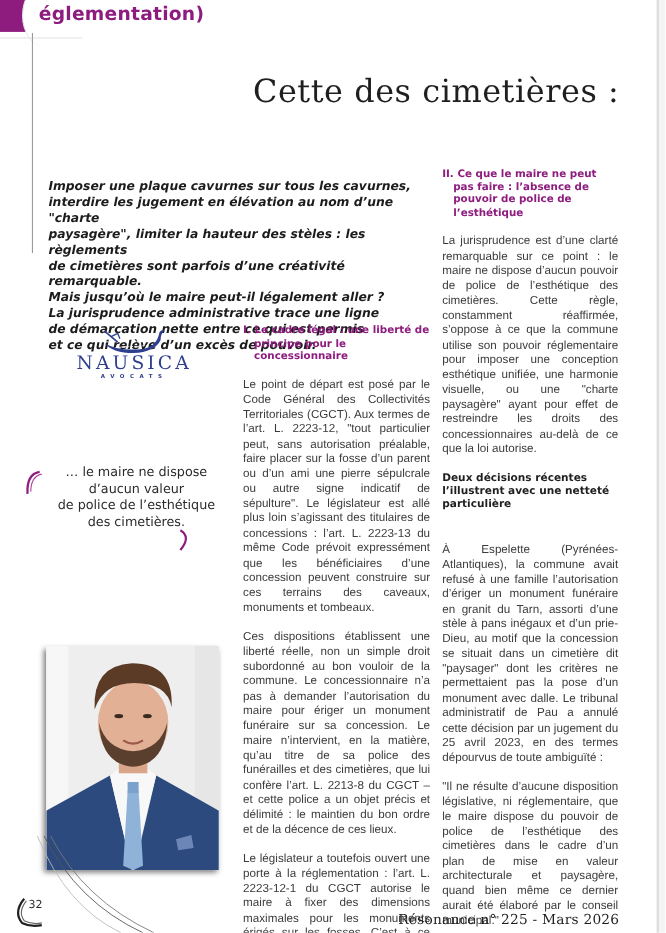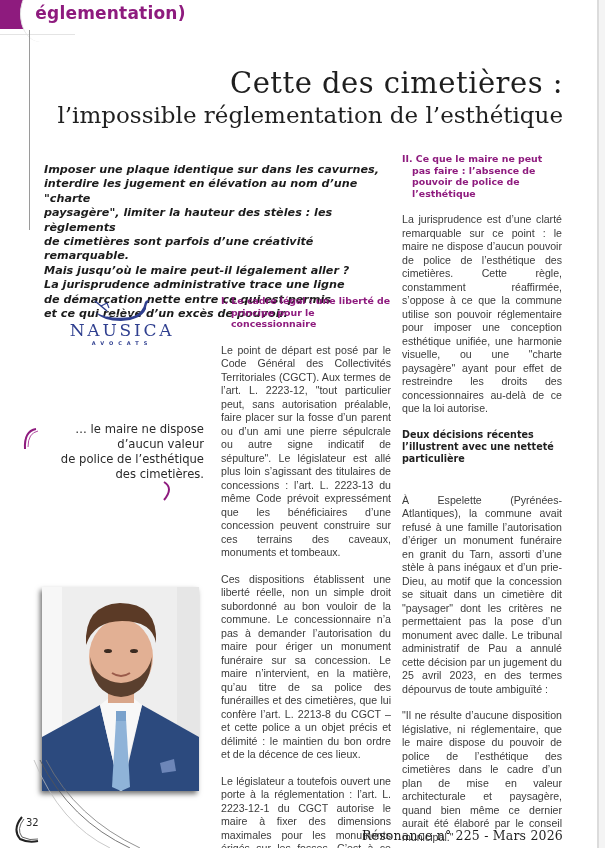--- a/index.html
+++ b/index.html
@@ -37,21 +37,21 @@
     .section-head { font-family: "DejaVu Sans", sans-serif; font-weight: bold; font-size: 9.4px; line-height: 11.5px; color: #8e1b7e; padding-left: 10px; text-indent: -10px; margin-bottom: 14px; text-align: left; }
     .sub-head { font-family: "DejaVu Sans", sans-serif; font-weight: bold; font-size: 9.6px; line-height: 12px; color: #1f1f1f; margin-bottom: 29px; text-align: left; }
 
     
     .logo { position: absolute; left: 62px; top: 298px; width: 120px; height: 60px; text-align: center; }
     .logo-boat { display: block; margin: 0 auto; }
     .logo-name { display: block; font-family: "DejaVu Serif", serif; font-size: 17px; letter-spacing: 2.8px; color: #2f3f8f; line-height: 20px; margin-top: -2px; }
     .logo-sub { display: block; font-family: "DejaVu Sans", sans-serif; font-size: 5px; letter-spacing: 5px; color: #2f3f8f; font-weight: bold; line-height: 7px; }
 
     
-    .pullquote { position: absolute; left: 44px; top: 422px; width: 160px; text-align: right; font-family: "DejaVu Sans", sans-serif; font-size: 11.6px; line-height: 15px; color: #2a2a2a; }
+    .pullquote { position: absolute; left: 44px; top: 422px; width: 160px; text-align: center; font-family: "DejaVu Sans", sans-serif; font-size: 11.6px; line-height: 15px; color: #2a2a2a; }
     .quote-open { position: absolute; left: 20px; top: 427px; }
     .quote-close { position: absolute; left: 160px; top: 480px; }
 
     
     .caption { position: absolute; left: 41px; top: 598px; width: 140px; text-align: center; font-family: "DejaVu Sans", sans-serif; font-size: 7.2px; color: #2a2a2a; }
     .portrait { position: absolute; left: 42px; top: 587px; width: 157px; height: 204px; overflow: hidden; box-shadow: -2px 3px 5px rgba(0,0,0,0.55); background: #f2f2f2; }
 
     
     .folio { position: absolute; left: 26px; top: 817px; font-family: "DejaVu Sans", sans-serif; font-size: 10px; color: #2a2a2a; }
     .footer { position: absolute; right: 42px; top: 828px; font-family: "DejaVu Serif", serif; font-size: 12.5px; color: #1f1f1f; letter-spacing: 0.2px; }
@@ -64,25 +64,24 @@
   <div class="page-edge"></div>
 
   <div class="header-band"></div>
   <div class="header-curve"></div>
   <div class="header-label"><span class="first">R</span><span>églementation)</span></div>
   <div class="header-underline"></div>
   <div class="vertical-rule"></div>
 
   <div class="title-block">
     <div class="title-main">Cette des cimetières :</div>
-    <div class="title-sub">l’impossible réglementation de l’esthétique</div>
   </div>
 
   <div class="intro">
-    <div>Imposer une plaque identique sur dans les cavurnes,</div>
+    <div>Imposer une plaque cavurnes sur tous les cavurnes,</div>
     <div>interdire les jugement en élévation au nom d’une "charte</div>
     <div>paysagère", limiter la hauteur des stèles : les règlements</div>
     <div>de cimetières sont parfois d’une créativité remarquable.</div>
     <div>Mais jusqu’où le maire peut-il légalement aller ?</div>
     <div>La jurisprudence administrative trace une ligne</div>
     <div>de démarcation nette entre ce qui est permis</div>
     <div>et ce qui relève d’un excès de pouvoir.</div>
   </div>
 
   <div class="logo">

